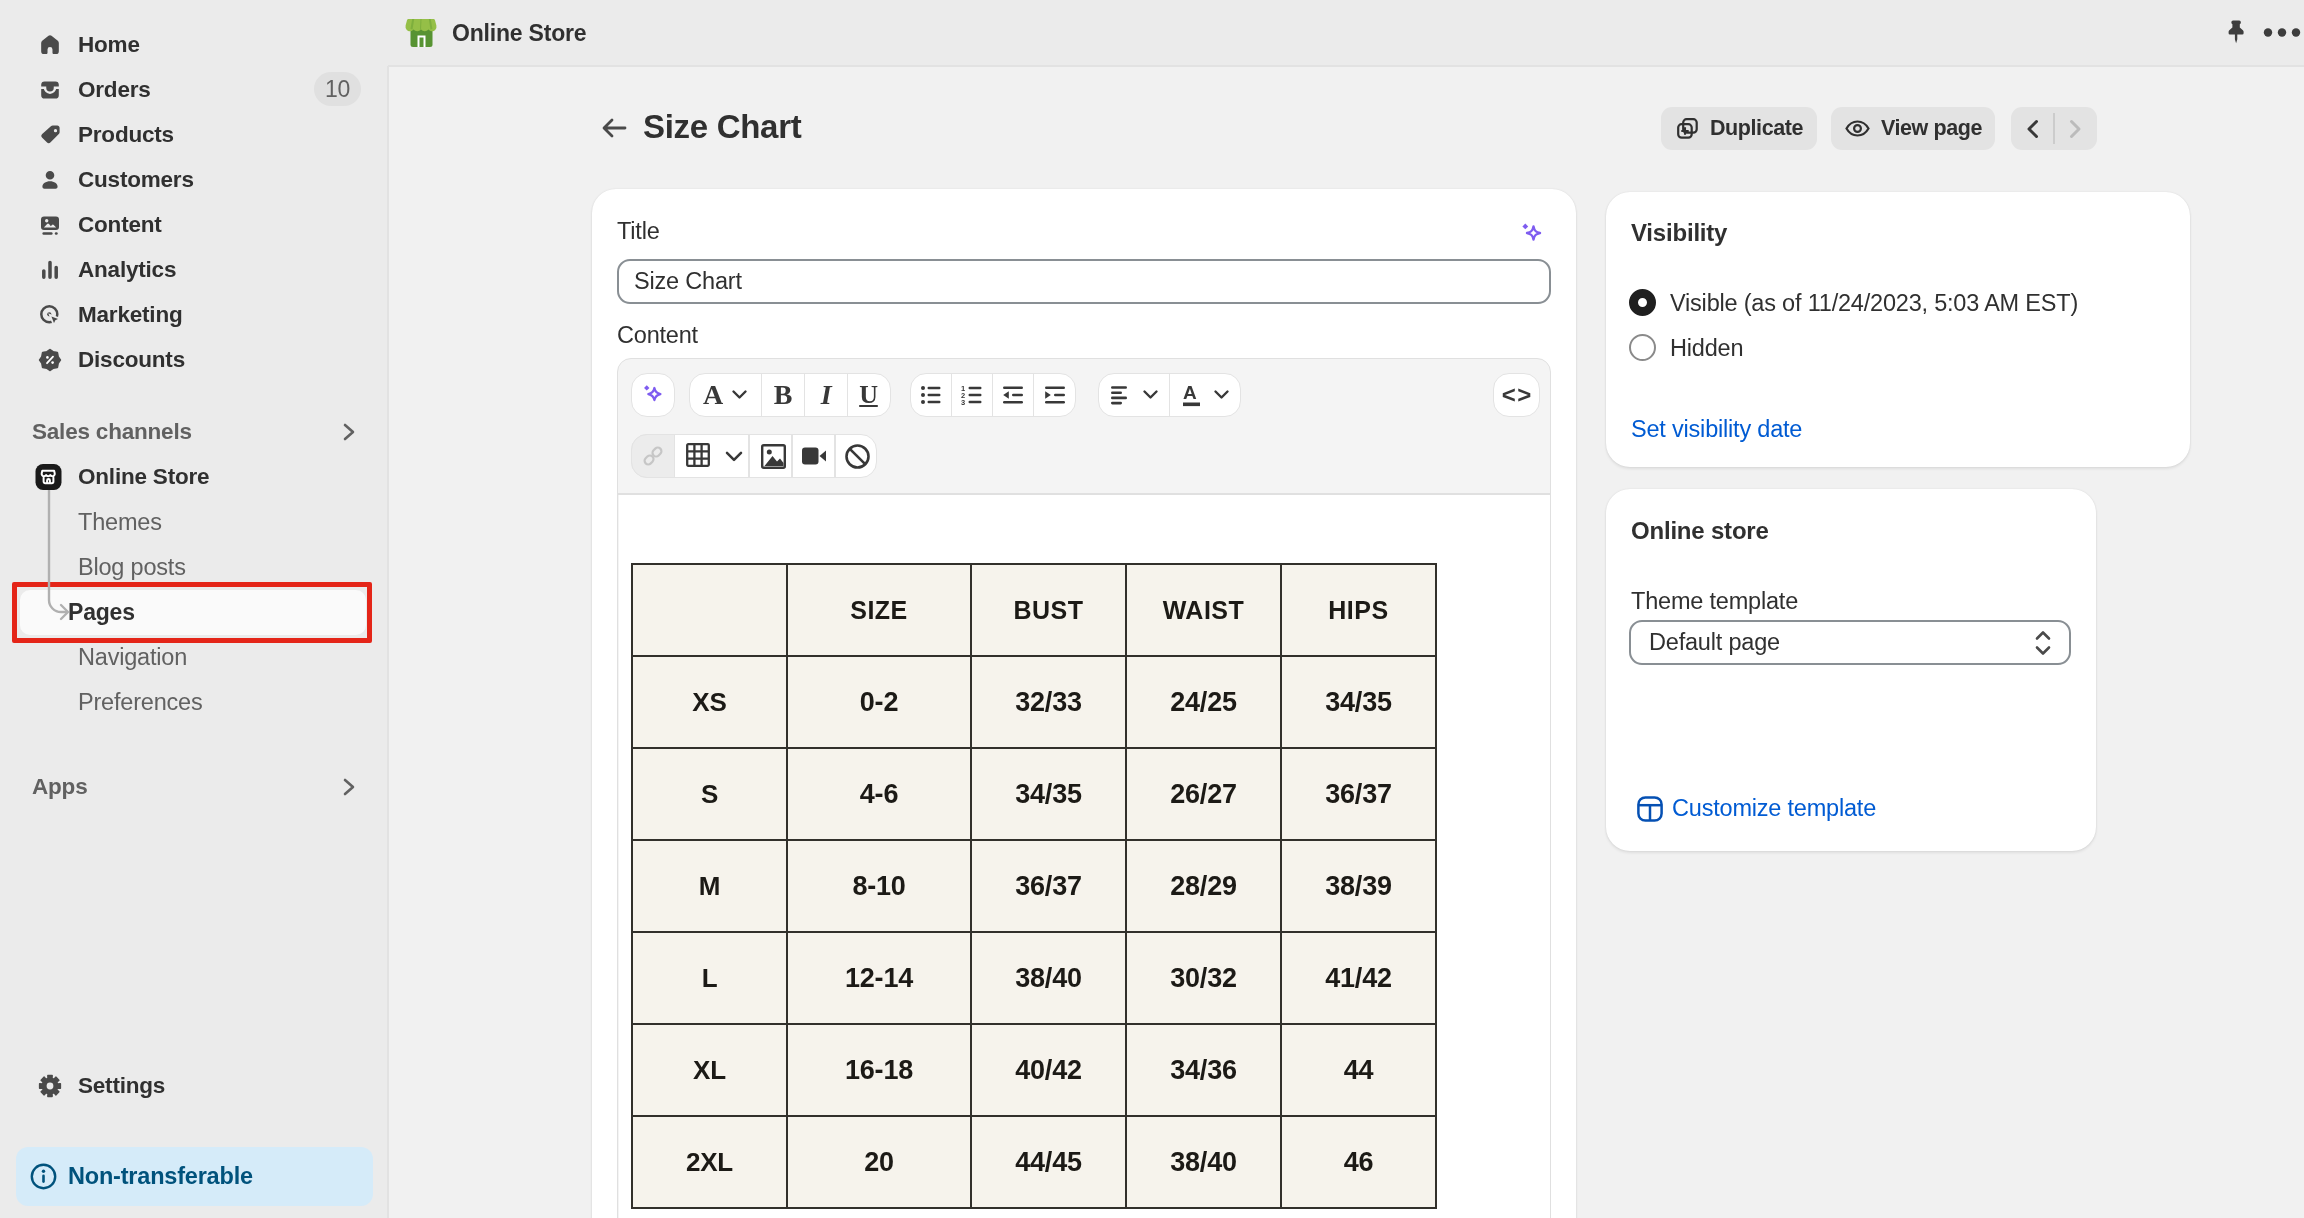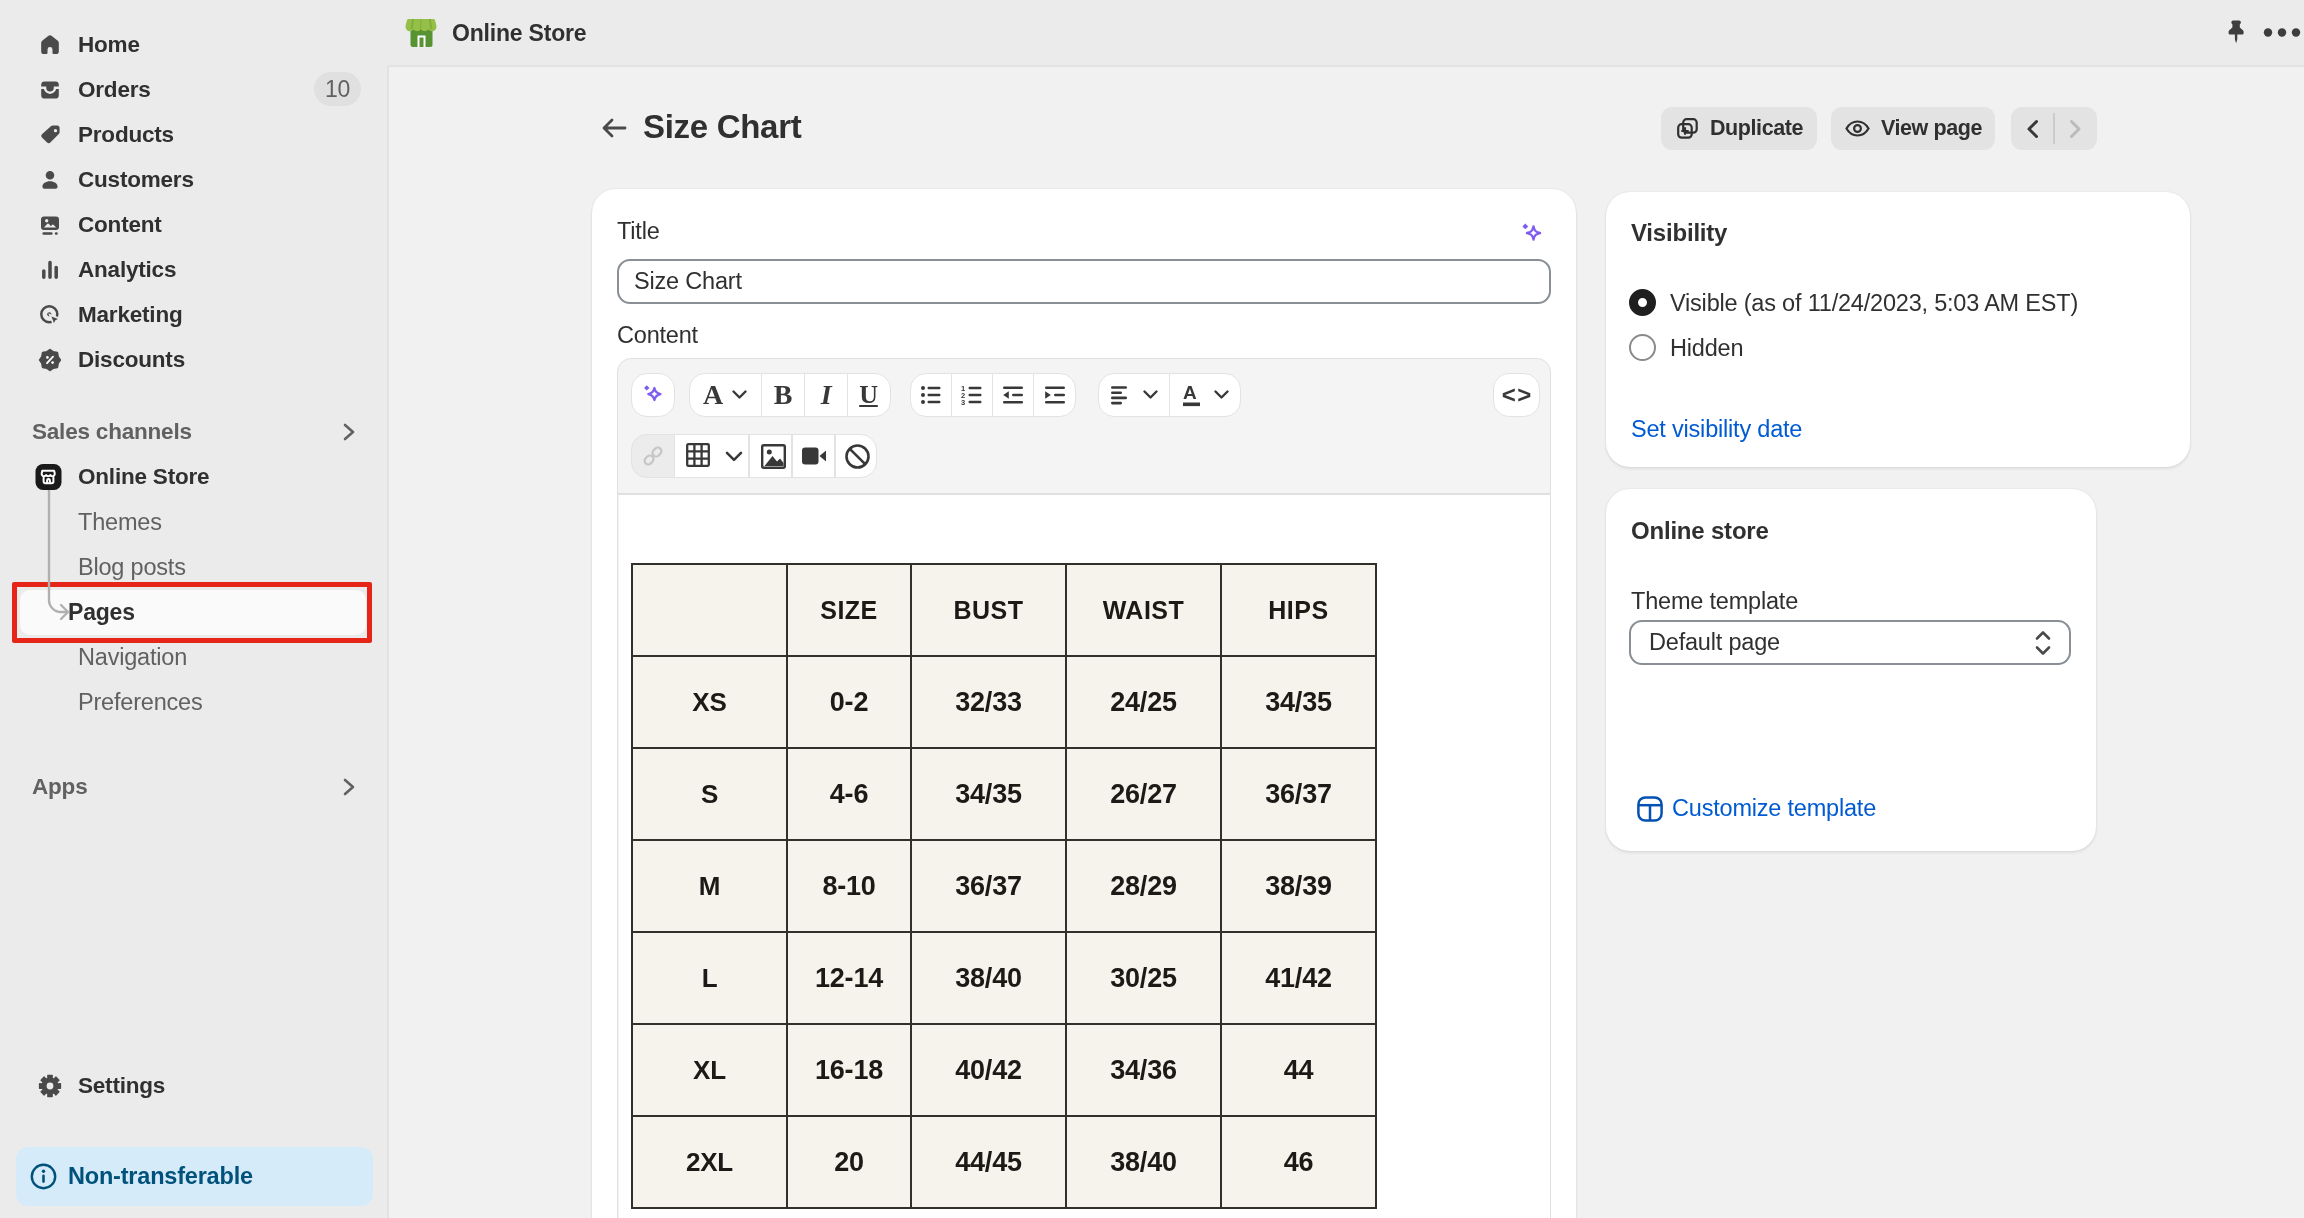--- a/index.html
+++ b/index.html
@@ -343,21 +343,21 @@
   <div class="abs" style="left:242px; top:245px; width:1.5px; height:44px; background:#e3e3e3;"></div>
   <svg class="abs" style="left:252px; top:254px;" width="27" height="27" viewBox="0 0 27 27">
       <circle cx="13.5" cy="13.5" r="11" fill="none" stroke="#383838" stroke-width="2.6"></circle>
       <path d="M5.8 5.8 L21.2 21.2" stroke="#383838" stroke-width="2.6"></path>
     </svg>
 
   <table style="position:absolute; left:39px; top:374px; border-collapse:collapse; table-layout:fixed; background:#f6f3ec; font-family:'Liberation Sans',sans-serif;">
     <tbody>
         <tr style="height:92px;">
       <td style="width:155px; border:2.5px solid #32302b;"></td>
-      <td style="width:124px; border:2.5px solid #32302b; text-align:center; font-size:25px; font-weight:700; letter-spacing:0.5px; color:#1c1a16;">SIZE</td>
+      <td style="width:184px; border:2.5px solid #32302b; text-align:center; font-size:25px; font-weight:700; letter-spacing:0.5px; color:#1c1a16;">SIZE</td>
       <td style="width:155px; border:2.5px solid #32302b; text-align:center; font-size:25px; font-weight:700; letter-spacing:0.5px; color:#1c1a16;">BUST</td>
       <td style="width:155px; border:2.5px solid #32302b; text-align:center; font-size:25px; font-weight:700; letter-spacing:0.5px; color:#1c1a16;">WAIST</td>
       <td style="width:155px; border:2.5px solid #32302b; text-align:center; font-size:25px; font-weight:700; letter-spacing:0.5px; color:#1c1a16;">HIPS</td>
     </tr>
     <tr style="height:92px;">
       <td style="border:2.5px solid #32302b; text-align:center; font-size:26px; font-weight:700; color:#1c1a16;">XS</td>
       <td style="border:2.5px solid #32302b; text-align:center; font-size:27px; font-weight:600; color:#1c1a16;">0-2</td>
       <td style="border:2.5px solid #32302b; text-align:center; font-size:27px; font-weight:600; color:#1c1a16;">32/33</td>
       <td style="border:2.5px solid #32302b; text-align:center; font-size:27px; font-weight:600; color:#1c1a16;">24/25</td>
       <td style="border:2.5px solid #32302b; text-align:center; font-size:27px; font-weight:600; color:#1c1a16;">34/35</td>
@@ -373,21 +373,21 @@
       <td style="border:2.5px solid #32302b; text-align:center; font-size:26px; font-weight:700; color:#1c1a16;">M</td>
       <td style="border:2.5px solid #32302b; text-align:center; font-size:27px; font-weight:600; color:#1c1a16;">8-10</td>
       <td style="border:2.5px solid #32302b; text-align:center; font-size:27px; font-weight:600; color:#1c1a16;">36/37</td>
       <td style="border:2.5px solid #32302b; text-align:center; font-size:27px; font-weight:600; color:#1c1a16;">28/29</td>
       <td style="border:2.5px solid #32302b; text-align:center; font-size:27px; font-weight:600; color:#1c1a16;">38/39</td>
     </tr>
     <tr style="height:92px;">
       <td style="border:2.5px solid #32302b; text-align:center; font-size:26px; font-weight:700; color:#1c1a16;">L</td>
       <td style="border:2.5px solid #32302b; text-align:center; font-size:27px; font-weight:600; color:#1c1a16;">12-14</td>
       <td style="border:2.5px solid #32302b; text-align:center; font-size:27px; font-weight:600; color:#1c1a16;">38/40</td>
-      <td style="border:2.5px solid #32302b; text-align:center; font-size:27px; font-weight:600; color:#1c1a16;">30/25</td>
+      <td style="border:2.5px solid #32302b; text-align:center; font-size:27px; font-weight:600; color:#1c1a16;">30/32</td>
       <td style="border:2.5px solid #32302b; text-align:center; font-size:27px; font-weight:600; color:#1c1a16;">41/42</td>
     </tr>
     <tr style="height:92px;">
       <td style="border:2.5px solid #32302b; text-align:center; font-size:26px; font-weight:700; color:#1c1a16;">XL</td>
       <td style="border:2.5px solid #32302b; text-align:center; font-size:27px; font-weight:600; color:#1c1a16;">16-18</td>
       <td style="border:2.5px solid #32302b; text-align:center; font-size:27px; font-weight:600; color:#1c1a16;">40/42</td>
       <td style="border:2.5px solid #32302b; text-align:center; font-size:27px; font-weight:600; color:#1c1a16;">34/36</td>
       <td style="border:2.5px solid #32302b; text-align:center; font-size:27px; font-weight:600; color:#1c1a16;">44</td>
     </tr>
     <tr style="height:92px;">

